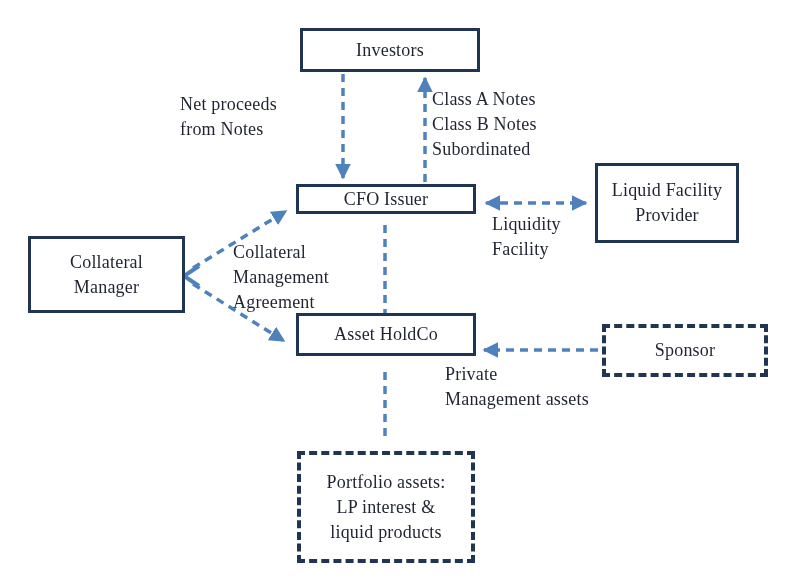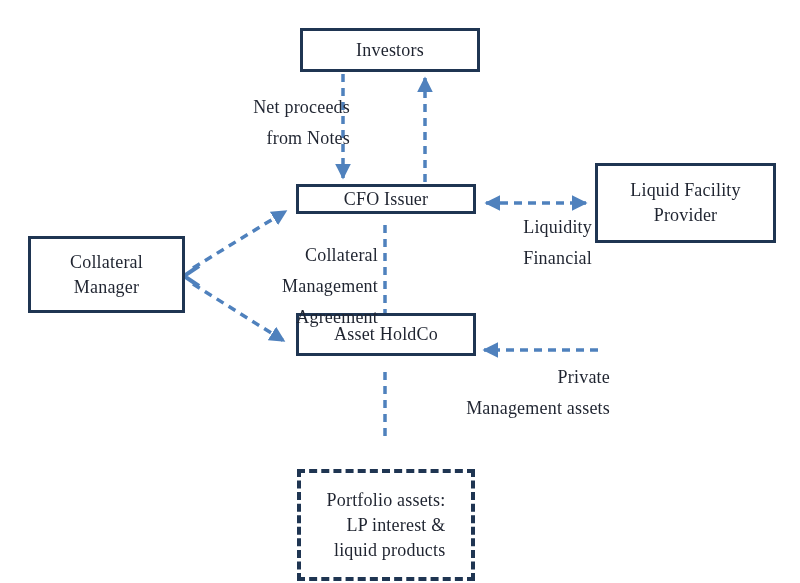--- a/index.html
+++ b/index.html
@@ -21,31 +21,31 @@
   marker path{fill:var(--arrow);}
   .box{
     position:absolute;box-sizing:border-box;background:var(--bg);
     border:3px solid var(--box-border);
     display:flex;align-items:center;justify-content:center;
     text-align:center;font-size:18px;line-height:25px;letter-spacing:.2px;
   }
   .box.dashed{border:4px dashed var(--box-border);}
   .box span{white-space:pre-line;}
   .lbl{
-    position:absolute;text-align:right;white-space:pre-line;
-    font-size:18px;line-height:31px;letter-spacing:.2px;color:var(--text);
+    position:absolute;text-align:left;white-space:pre-line;
+    font-size:18px;line-height:25px;letter-spacing:.2px;color:var(--text);
   }
   
   #box-investors{left:300px;top:28px;width:180px;height:44px;}
   #box-cfo{left:296px;top:184px;width:180px;height:30px;}
-  #box-lfp{left:595px;top:163px;width:181px;height:80px;}
+  #box-lfp{left:595px;top:163px;width:144px;height:80px;}
   #box-cm{left:28px;top:236px;width:157px;height:77px;}
   #box-holdco{left:296px;top:313px;width:180px;height:43px;}
   #box-sponsor{left:602px;top:324px;width:166px;height:53px;}
-  #box-portfolio{left:297px;top:469px;width:178px;height:112px;text-align:right;}
+  #box-portfolio{left:297px;top:451px;width:178px;height:112px;}
   
   #lbl-net{left:180px;top:92px;width:170px;}
   #lbl-classes{left:432px;top:87px;width:150px;}
   #lbl-liquidity{left:492px;top:212px;width:100px;}
   #lbl-cma{left:233px;top:240px;width:145px;}
   #lbl-own{left:393px;top:250px;width:105px;}
   #lbl-private{left:445px;top:362px;width:165px;}
 </style>
 </head>
 <body>
@@ -93,30 +93,36 @@
 
   <div class="box" id="box-cm">
     <span>Collateral
 Manager</span>
   </div>
 
   <div class="box" id="box-holdco">
     <span>Asset HoldCo</span>
   </div>
 
+  <div class="box dashed" id="box-sponsor">
+    <span>Sponsor</span>
+  </div>
 
   <div class="box dashed" id="box-portfolio">
     <span>Portfolio assets:
 LP interest &amp;
 liquid products</span>
   </div>
 
   <div class="lbl" id="lbl-net">Net proceeds
 from Notes</div>
+  <div class="lbl" id="lbl-classes">Class A Notes
+Class B Notes
+Subordinated</div>
   <div class="lbl" id="lbl-liquidity">Liquidity
-Financial</div>
+Facility</div>
   <div class="lbl" id="lbl-cma">Collateral
 Management
 Agreement</div>
   <div class="lbl" id="lbl-private">Private
 Management assets</div>
 
 </div>
 
 </body></html>

